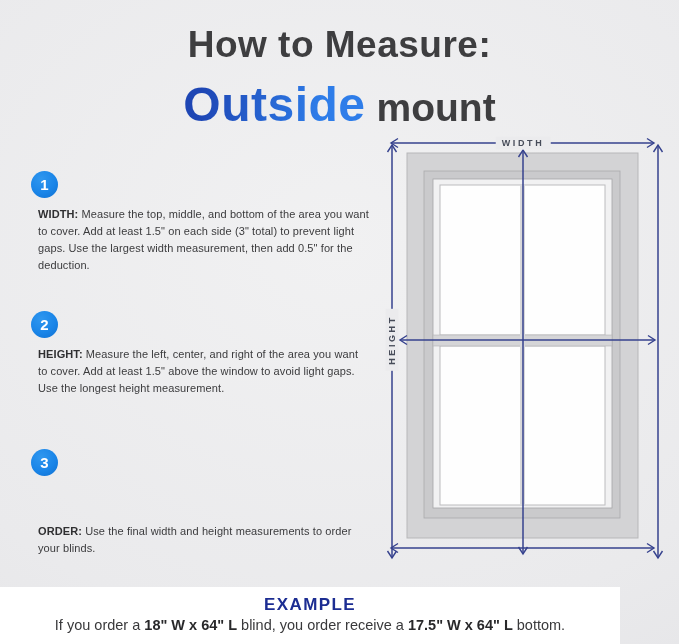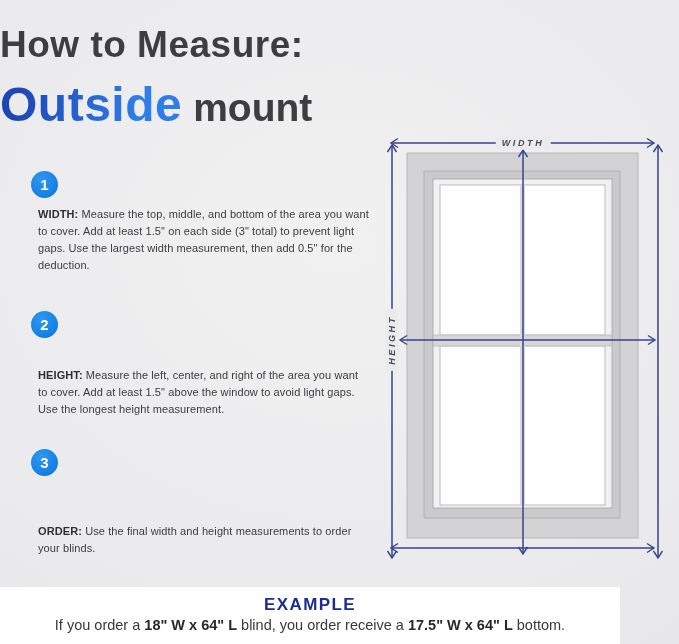--- a/index.html
+++ b/index.html
@@ -5,21 +5,21 @@
   * { margin:0; padding:0; box-sizing:border-box; }
   html,body { width:679px; height:644px; }
   body { font-family:"Liberation Sans", sans-serif; }
 
   .page {
     position:relative; width:679px; height:644px; overflow:hidden;
     background: radial-gradient(130% 110% at 50% 38%, #f1f1f2 0%, #eaeaec 55%, #e0e0e3 100%);
   }
 
   
-  .title-block { position:absolute; top:26px; left:0; width:100%; }
+  .title-block { position:absolute; top:26px; left:0; width:100%; text-align:center; }
   .title-line1 { font-size:37px; font-weight:600; color:var(--title_text, #3e3e40); letter-spacing:.5px; line-height:1.05; }
   .title-line2 { margin-top:16px; line-height:1.0; }
   .title-highlight {
     font-size:48px; font-weight:800; letter-spacing:.5px;
     color:var(--title_accent_end, #2158cb);
   }
   @supports ((-webkit-background-clip:text) or (background-clip:text)) {
     .title-highlight {
       background:linear-gradient(97deg, var(--title_accent_start,#1e46b4) 10%, var(--title_accent_end,#2e7de9) 75%);
       -webkit-background-clip:text; background-clip:text; color:transparent;
@@ -33,21 +33,21 @@
     background: radial-gradient(circle at 38% 30%, #2f97ef 0%, var(--step_badge,#1a85e8) 55%, #0f6fd0 100%);
     color:#ffffff; font-size:15px; font-weight:700; text-align:center; line-height:27px;
   }
   .step-text {
     position:absolute; left:38px; width:332px;
     font-size:11px; line-height:16.9px; color:var(--body_text,#3b3b3d); letter-spacing:.1px;
   }
   .step-text b { font-weight:700; color:#2f2f31; }
 
   
-  .diagram { position:absolute; left:378px; top:128px; width:296px; height:444px;font-style:italic; }
+  .diagram { position:absolute; left:378px; top:128px; width:296px; height:444px; }
   .diagram svg { position:absolute; left:0; top:0; }
   .arrow-line { stroke:var(--arrow,#36428e); stroke-width:1.5; fill:none; }
   .arrow-head { stroke:var(--arrow,#36428e); stroke-width:1.4; fill:none; }
   .label-anchor { position:absolute; width:0; height:0; }
   .m-label {
     position:absolute; left:0; top:0; white-space:nowrap;
     font-size:9px; font-weight:700; line-height:13px; letter-spacing:2.6px;
     color:var(--measure_label,#474c59); background:var(--page_bg,#ebebed); padding:0 6px;
     transform:translate(-50%,-50%);
   }
@@ -82,21 +82,21 @@
       <span>1</span>
     </div>
     <p class="step-text" style="top:206px;">
       <b>WIDTH:</b>
       <span>Measure the top, middle, and bottom of the area you want to cover. Add at least 1.5" on each side (3" total) to prevent light gaps. Use the largest width measurement, then add 0.5" for the deduction.</span>
     </p>
 
     <div class="step-badge" style="top:311px;">
       <span>2</span>
     </div>
-    <p class="step-text" style="top:367px;">
+    <p class="step-text" style="top:346px;">
       <b>HEIGHT:</b>
       <span>Measure the left, center, and right of the area you want to cover. Add at least 1.5" above the window to avoid light gaps. Use the longest height measurement.</span>
     </p>
 
     <div class="step-badge" style="top:449px;">
       <span>3</span>
     </div>
     <p class="step-text" style="top:495px;margin-top:28px;">
       <b>ORDER:</b>
       <span>Use the final width and height measurements to order your blinds.</span>

